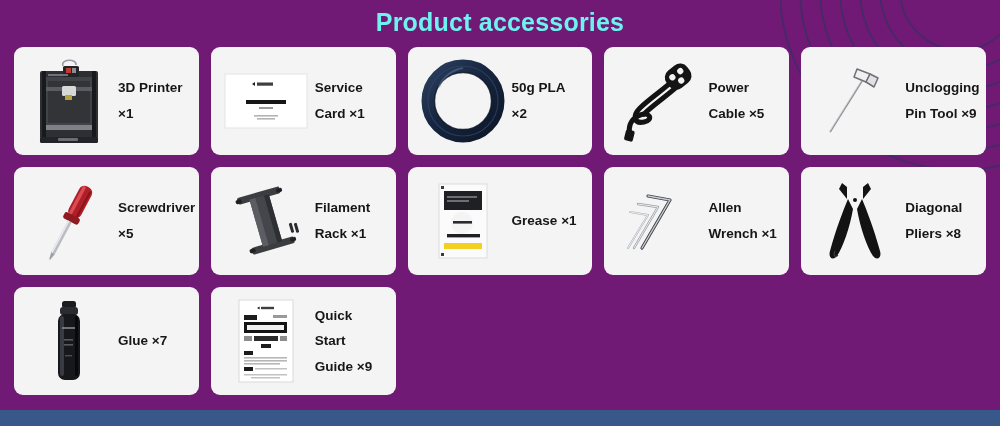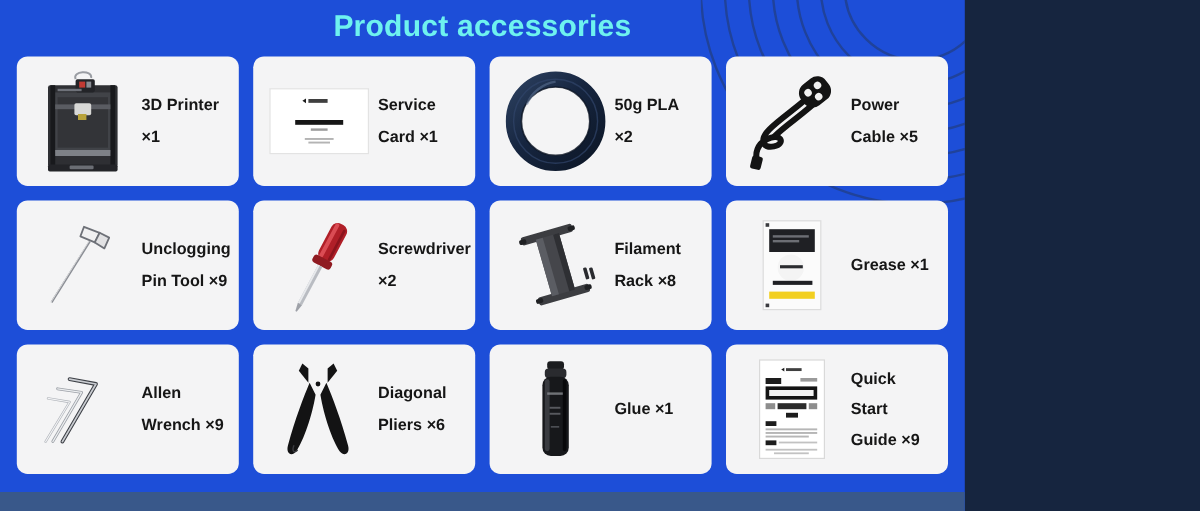--- a/index.html
+++ b/index.html
@@ -7,23 +7,23 @@
   body {
     width: 1000px;
     height: 426px;
     overflow: hidden;
     font-family: "Liberation Sans", sans-serif;
     background: #16253f;
   }
 
   .poster {
     position: relative;
-    width: 804px;
+    width: 1000px;
     height: 426px;
-    background: #1d4ed8;
+    background: #701a75;
     overflow: hidden;
   }
 
   
   .corner-arcs {
     position: absolute;
     top: -130px;
     right: -110px;
     width: 330px;
     height: 300px;
@@ -49,21 +49,21 @@
     font-weight: bold;
     letter-spacing: .2px;
     padding-top: 10px;
     line-height: 1;
   }
 
   .grid {
     position: relative;
     z-index: 3;
     display: grid;
-    grid-template-columns: repeat(4, 1fr);
+    grid-template-columns: repeat(5, 1fr);
     grid-template-rows: repeat(3, 108px);
     gap: 12px;
     padding: 12px 14px 18px 14px;
   }
 
   .card {
     background: #f4f4f5;
     border-radius: 9px;
     display: flex;
     align-items: center;
@@ -214,42 +214,42 @@
             <rect x="34" y="6" width="14" height="34" rx="6" fill="#b01f28"></rect>
             <rect x="36" y="7" width="3.4" height="32" rx="1.6" fill="#e2555c" opacity=".85"></rect>
             <rect x="44" y="9" width="2.2" height="29" rx="1" fill="#7a1018" opacity=".7"></rect>
             <rect x="32.5" y="38" width="17" height="7" rx="2.5" fill="#8f1a21"></rect>
             <rect x="39" y="45" width="4" height="36" fill="#b9bcc2"></rect>
             <rect x="39" y="45" width="1.6" height="36" fill="#e7e9ec"></rect>
             <polygon points="39,81 43,81 41.6,88 40.4,88" fill="#9ea1a8"></polygon>
           </g>
         </svg>
       </div>
-      <div class="label">Screwdriver ×2</div>
+      <div class="label">Screwdriver ×5</div>
     </div>
 
     <div class="card">
       <div class="thumb">
         <svg width="84" height="84" viewBox="0 0 84 84">
           <g transform="rotate(-16 42 42)">
             <rect x="20" y="12" width="44" height="7" rx="2" fill="#3c3d41"></rect>
             <rect x="20" y="64" width="44" height="7" rx="2" fill="#3c3d41"></rect>
             <rect x="32" y="17" width="20" height="49" fill="#45464b"></rect>
             <rect x="32" y="17" width="6" height="49" fill="#5b5d63"></rect>
             <rect x="47" y="17" width="5" height="49" fill="#2e2f33"></rect>
             <rect x="18" y="14" width="6" height="4" rx="1.5" fill="#1f2023"></rect>
             <rect x="60" y="14" width="6" height="4" rx="1.5" fill="#1f2023"></rect>
             <rect x="18" y="65" width="6" height="4" rx="1.5" fill="#1f2023"></rect>
             <rect x="60" y="65" width="6" height="4" rx="1.5" fill="#1f2023"></rect>
           </g>
           <rect x="66" y="44" width="3" height="10" rx="1" fill="#2a2b2f" transform="rotate(-16 67 49)"></rect>
           <rect x="71" y="44" width="3" height="10" rx="1" fill="#2a2b2f" transform="rotate(-16 72 49)"></rect>
         </svg>
       </div>
-      <div class="label">Filament Rack ×8</div>
+      <div class="label">Filament Rack ×1</div>
     </div>
 
     <div class="card">
       <div class="thumb">
         <svg width="60" height="80" viewBox="0 0 60 80">
           <rect x="6" y="3" width="48" height="74" fill="#fbfbfb" stroke="#dcdcdc"></rect>
           <rect x="11" y="10" width="38" height="19" fill="#1f2024"></rect>
           <rect x="14" y="15" width="30" height="2" fill="#6c6e74"></rect>
           <rect x="14" y="19" width="22" height="2" fill="#6c6e74"></rect>
           <circle cx="29" cy="42" r="11" fill="#f4f4f4"></circle>
@@ -269,55 +269,55 @@
           <g fill="none" stroke-linecap="round" stroke-linejoin="round">
             <path d="M30 18 L52 22 L24 70" stroke="#3f4248" stroke-width="3.2"></path>
             <path d="M30 18 L52 22 L24 70" stroke="#c9ccd1" stroke-width="1.4"></path>
             <path d="M20 26 L40 29 L16 70" stroke="#9ca0a7" stroke-width="2.4"></path>
             <path d="M20 26 L40 29 L16 70" stroke="#eceef0" stroke-width="1"></path>
             <path d="M12 34 L30 37 L10 70" stroke="#aeb2b8" stroke-width="2"></path>
             <path d="M12 34 L30 37 L10 70" stroke="#f2f3f5" stroke-width=".9"></path>
           </g>
         </svg>
       </div>
-      <div class="label">Allen Wrench ×9</div>
+      <div class="label">Allen Wrench ×1</div>
     </div>
 
     <div class="card">
       <div class="thumb">
         <svg width="78" height="88" viewBox="0 0 78 88">
           <g fill="#131314">
             <path d="M30 10 L25 6 L22 12 L30 22 Z"></path>
             <path d="M46 10 L51 6 L54 12 L46 22 Z"></path>
             <path d="M31 22 C26 34, 19 52, 13 74 C11 81, 16 84, 20 79 C26 70, 33 50, 36 32 Z"></path>
             <path d="M45 22 C50 34, 57 52, 63 74 C65 81, 60 84, 56 79 C50 70, 43 50, 40 32 Z"></path>
           </g>
           <circle cx="38" cy="23" r="4.2" fill="#f4f4f5"></circle>
           <circle cx="38" cy="23" r="2" fill="#131314"></circle>
           <path d="M18 74 C16 79, 18 81, 21 78" fill="none" stroke="#3a3b3f" stroke-width="1.2"></path>
         </svg>
       </div>
-      <div class="label">Diagonal Pliers ×6</div>
+      <div class="label">Diagonal Pliers ×8</div>
     </div>
 
     <div class="card">
       <div class="thumb">
         <svg width="46" height="88" viewBox="0 0 46 88">
           <rect x="16" y="4" width="14" height="7" rx="2.5" fill="#1b1c1f"></rect>
           <rect x="14" y="10" width="18" height="8" rx="3" fill="#2a2b2f"></rect>
           <rect x="12" y="17" width="22" height="66" rx="7" fill="#17181b"></rect>
           <rect x="14" y="19" width="4" height="60" rx="2" fill="#3d3f45" opacity=".9"></rect>
           <rect x="29" y="19" width="3" height="60" rx="1.5" fill="#050506" opacity=".8"></rect>
           <rect x="16" y="30" width="13" height="2" fill="#8e9096" opacity=".75"></rect>
           <rect x="18" y="42" width="9" height="1.6" fill="#73757b" opacity=".7"></rect>
           <rect x="18" y="47" width="9" height="1.6" fill="#73757b" opacity=".7"></rect>
           <rect x="19" y="58" width="7" height="1.4" fill="#63656b" opacity=".7"></rect>
         </svg>
       </div>
-      <div class="label">Glue ×1</div>
+      <div class="label">Glue ×7</div>
     </div>
 
     <div class="card">
       <div class="thumb">
         <svg width="62" height="86" viewBox="0 0 62 86">
           <rect x="4" y="2" width="54" height="82" fill="#ffffff" stroke="#d9d9d9"></rect>
           <g fill="#1d1d1d">
             <polygon points="22,10 24.6,8.5 24.6,11.5"></polygon>
             <rect x="26" y="8.8" width="13" height="2.4" opacity=".85"></rect>
           </g>

